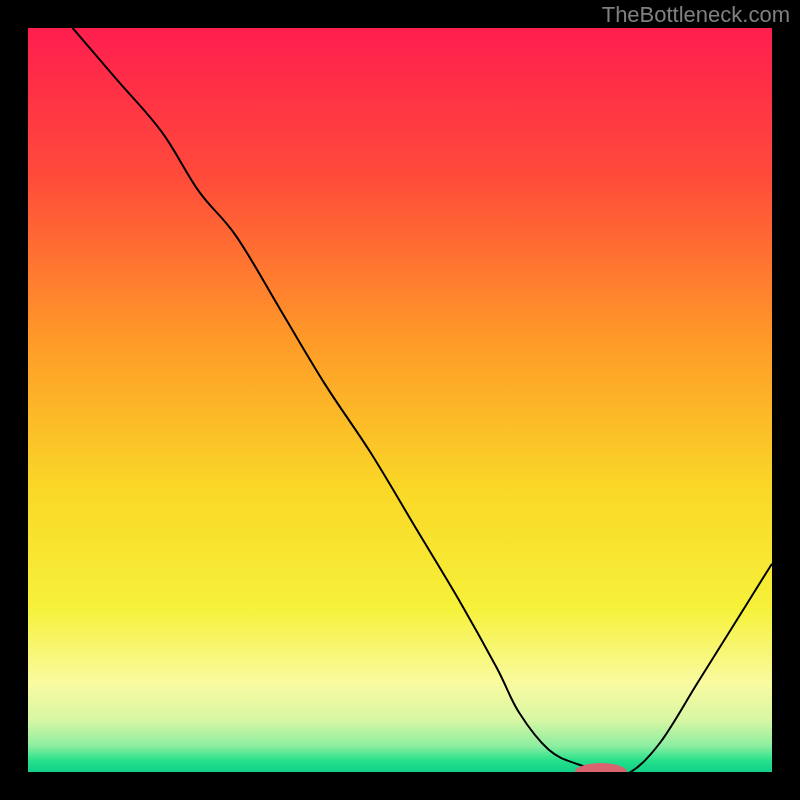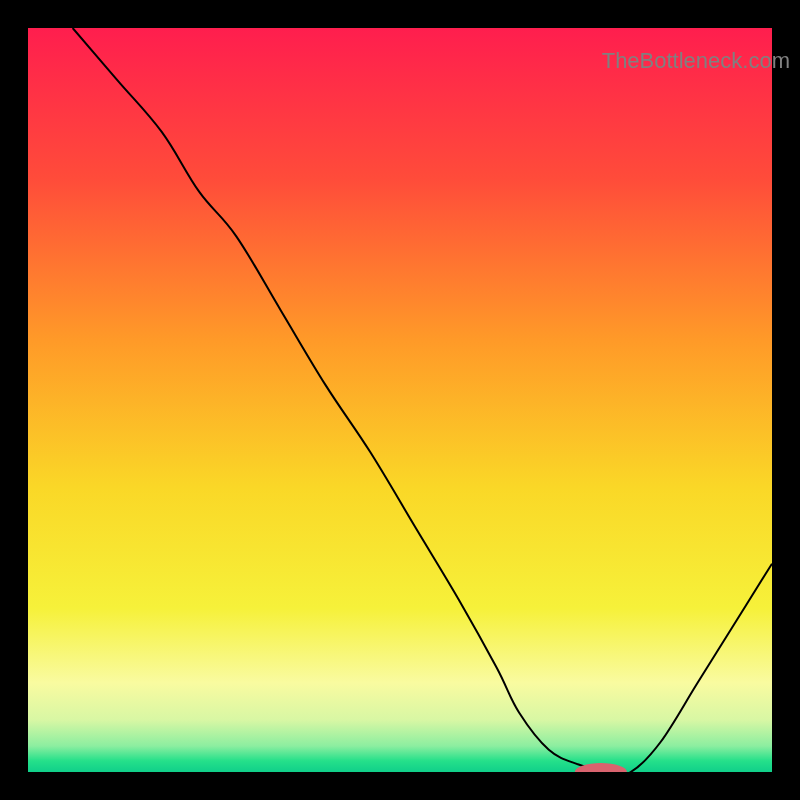--- a/index.html
+++ b/index.html
@@ -17,21 +17,20 @@
     height: 800px;
   }
   .watermark {
     position: absolute;
     top: 2px;
     right: 10px;
     color: #808080;
     font-size: 22px;
     font-weight: 500;
     z-index: 10;
-    margin-top: 46px;
   }
   .plot-area {
     position: absolute;
     left: 28px;
     top: 28px;
     width: 744px;   
     height: 744px;  
   }
   .plot-area svg {
     display: block;

